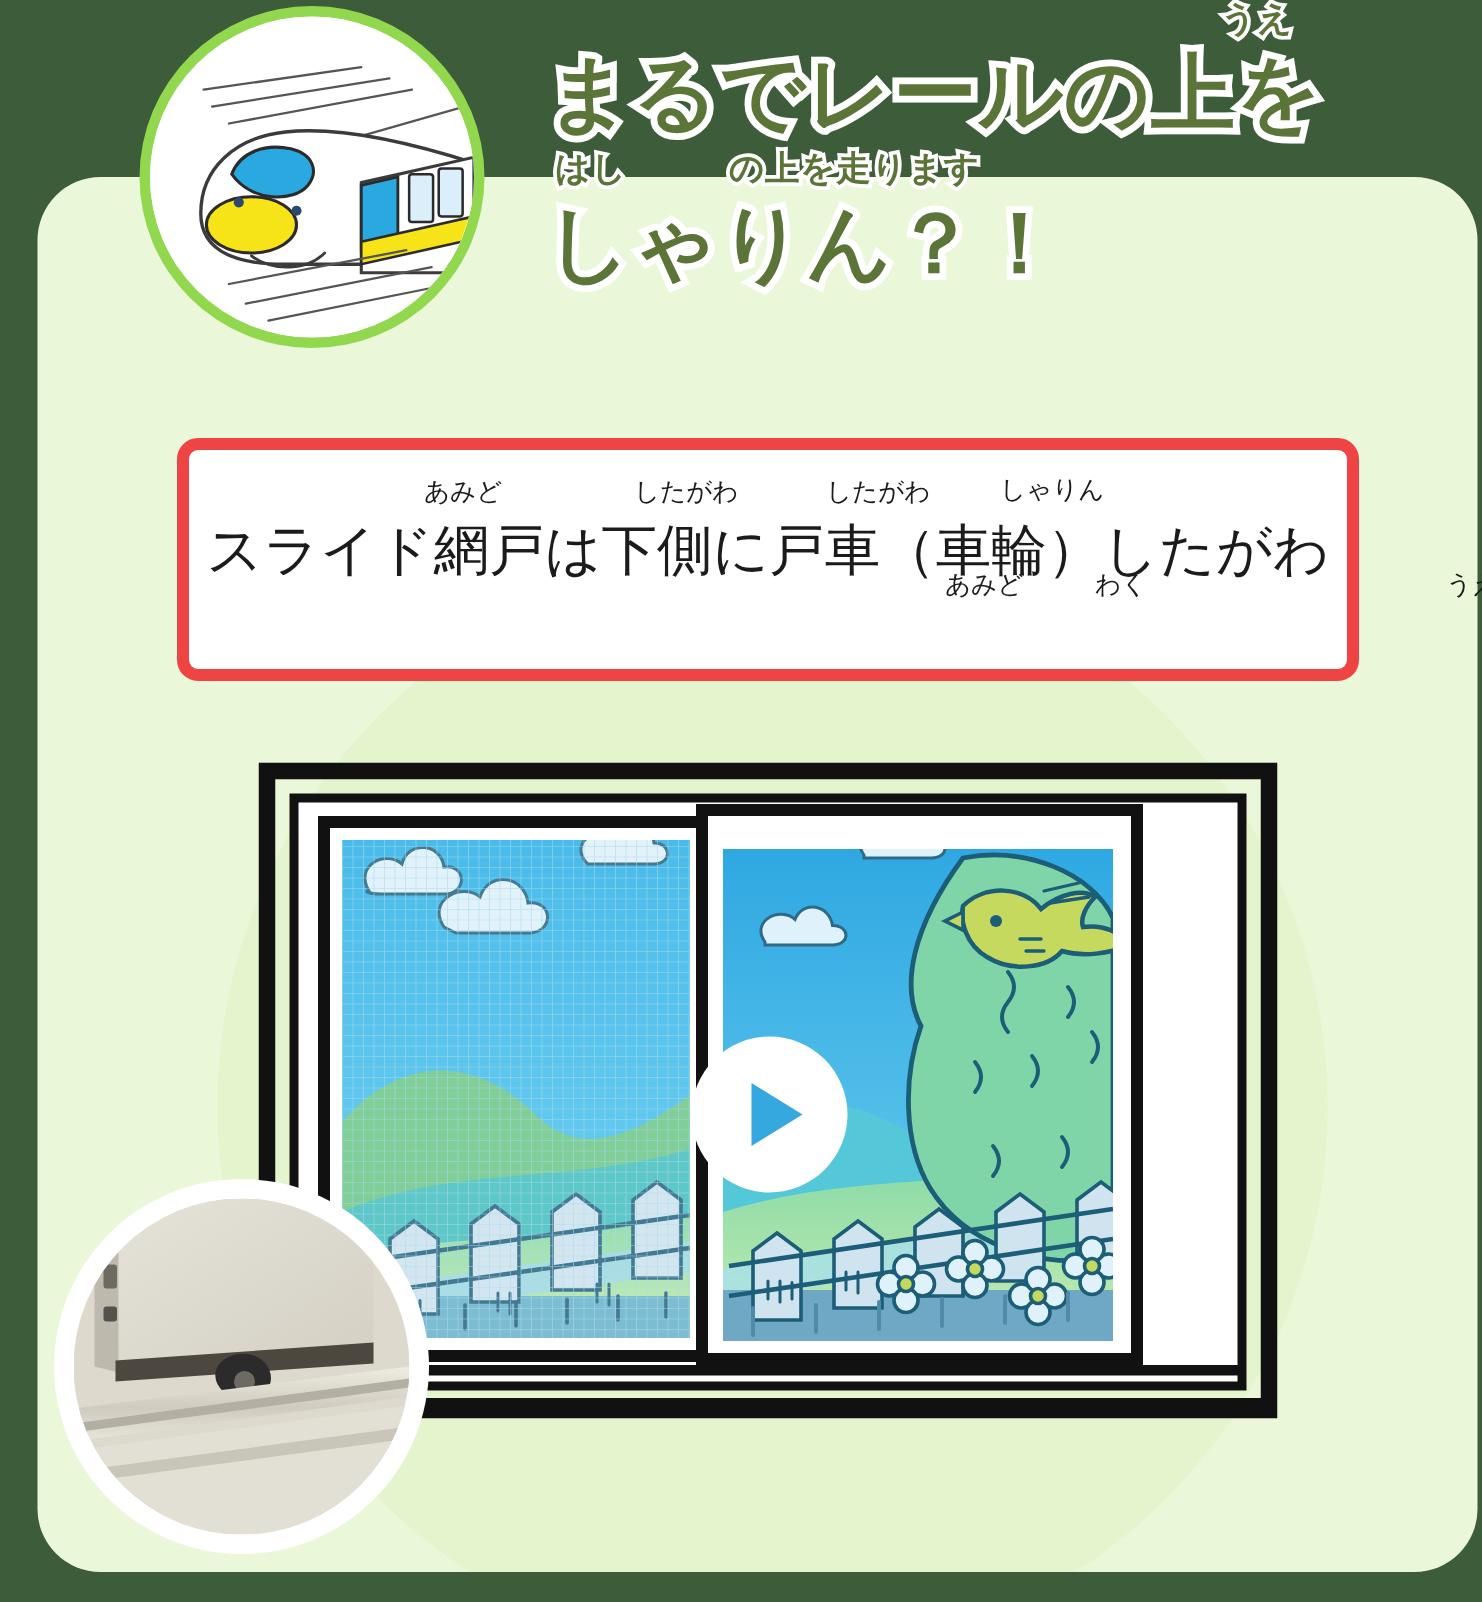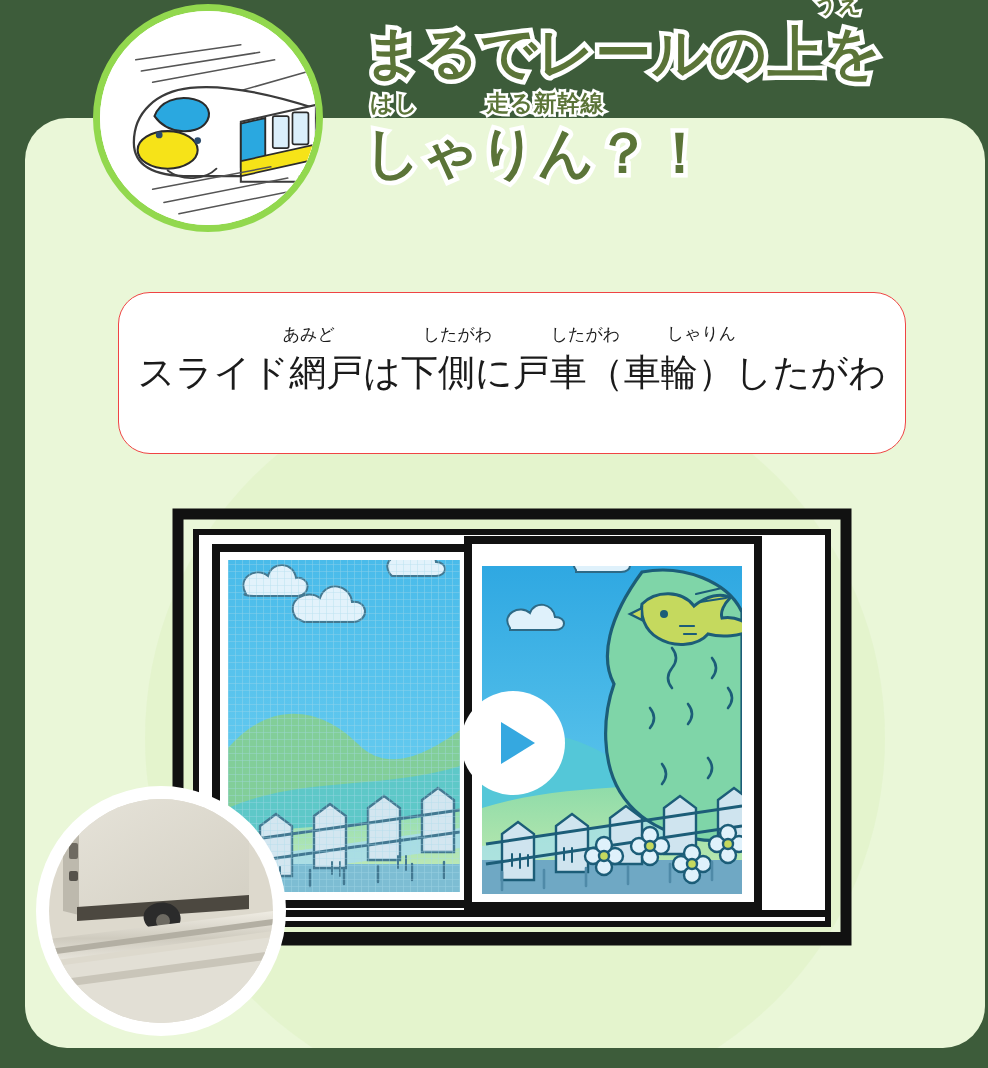--- a/index.html
+++ b/index.html
@@ -61,21 +61,21 @@
     background: #ffffff;
     border: 7px solid #92d84e;
     box-sizing: border-box;
     overflow: hidden;
   }
   .train-badge svg { display: block; width: 100%; height: 100%; }
 
   .title-block {
     position: absolute;
     left: 352px;
-    top: 20px;
+    top: 30px;
     width: 600px;
   }
 
   .ttl-line {
     position: relative;
     white-space: nowrap;
     color: #5b7438;
     font-weight: 700;
     letter-spacing: 0.5px;
     -webkit-text-stroke: 9px #ffffff;
@@ -98,24 +98,24 @@
 
   
   .desc-box {
     position: absolute;
     left: 118px;
     top: 292px;
     width: 788px;
     height: 162px;
     box-sizing: border-box;
     background: #ffffff;
-    border: 1px solid #ef4444;
-    border-radius: 32px;
+    border: 8px solid #ef4444;
+    border-radius: 14px;
     display: flex;
-    flex-direction: row;
+    flex-direction: column;
     align-items: center;
     justify-content: center;
   }
   .desc-line {
     position: relative;
     white-space: nowrap;
     color: #1b1b1b;
     font-size: 37px;
     line-height: 50px;
     font-weight: 400;
@@ -232,21 +232,21 @@
     </div>
 
     <div class="title-block">
       <div class="ttl-line ttl-1">
         <span class="ruby-top" style="left:450px; top:-28px;">うえ</span>
         <span>まるでレールの上を</span>
       </div>
 
       <div class="ttl-line ttl-2">
         <span class="ruby-top" style="left:6px; top:-28px;">はし</span>
-        <span class="ruby-top" style="left:122px; top:-28px;">走る新幹線</span>
+        <span class="ruby-top" style="left:122px; top:-28px;">の上を走ります</span>
         <span>しゃりん？！</span>
       </div>
     </div>
   </div>
 
   <div class="desc-box">
 
     <div class="desc-line">
       <span class="desc-ruby" style="left:145px;">あみど</span>
       <span class="desc-ruby" style="left:285px;">したがわ</span>

